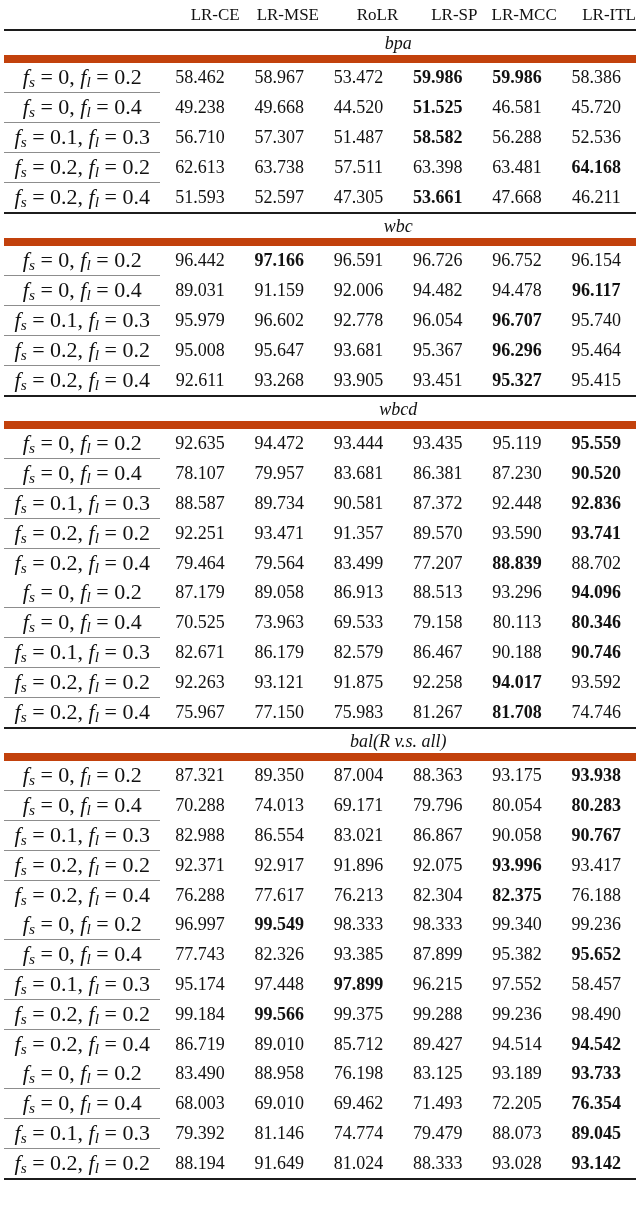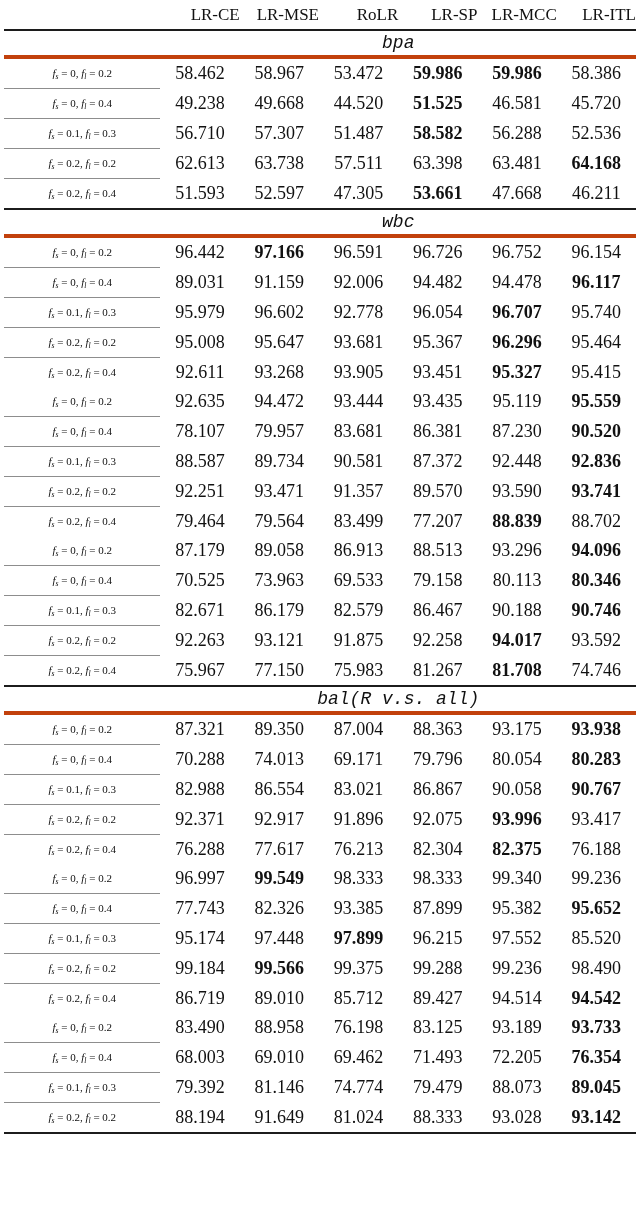--- a/index.html
+++ b/index.html
@@ -27,42 +27,41 @@
     font-size: 17px;
     text-align: right;
     height: 29px;
     vertical-align: middle;
     padding: 0;
   }
 
   
   tr.section-row td {
     border-top: 2px solid #1c1c1c;
-    border-bottom: 4px solid #c2410c;
+    border-bottom: 8px solid #c2410c;
     height: 24px;
     padding: 0;
     vertical-align: middle;
-    font-family: Liberation Mono, monospace;
   }
   tr.section-row td.section-name {
     font-style: italic;
     font-size: 18px;
     text-align: center;
   }
 
   
   tr.data-row td {
     height: 29px;
     padding: 0;
     vertical-align: middle;
     font-size: 18px;
     text-align: center;
   }
   tr.data-row td.rowlabel {
-    font-size: 11px;
+    font-size: 22px;
   }
   tr.data-row:not(:last-child) td.rowlabel {
     border-bottom: 1.6px solid #8d8d8d;
   }
   td.val.best { font-weight: bold; }
 
   
   .mvar { font-style: italic; }
   .msub {
     font-style: italic;
@@ -196,20 +195,24 @@
         <td class="rowlabel"><span class="mvar">f</span><sub class="msub">s</sub><span> = </span><span>0.2</span><span>, </span><span class="mvar">f</span><sub class="msub">l</sub><span> = </span><span>0.4</span></td>
         <td class="val">92.611</td>
         <td class="val">93.268</td>
         <td class="val">93.905</td>
         <td class="val">93.451</td>
         <td class="val best">95.327</td>
         <td class="val">95.415</td>
       </tr>
     </tbody>
     <tbody>
+      <tr class="section-row">
+        <td></td>
+        <td class="section-name" colspan="6">wbcd</td>
+      </tr>
       <tr class="data-row">
         <td class="rowlabel"><span class="mvar">f</span><sub class="msub">s</sub><span> = </span><span>0</span><span>, </span><span class="mvar">f</span><sub class="msub">l</sub><span> = </span><span>0.2</span></td>
         <td class="val">92.635</td>
         <td class="val">94.472</td>
         <td class="val">93.444</td>
         <td class="val">93.435</td>
         <td class="val">95.119</td>
         <td class="val best">95.559</td>
       </tr>
       <tr class="data-row">
@@ -366,21 +369,21 @@
         <td class="val">95.382</td>
         <td class="val best">95.652</td>
       </tr>
       <tr class="data-row">
         <td class="rowlabel"><span class="mvar">f</span><sub class="msub">s</sub><span> = </span><span>0.1</span><span>, </span><span class="mvar">f</span><sub class="msub">l</sub><span> = </span><span>0.3</span></td>
         <td class="val">95.174</td>
         <td class="val">97.448</td>
         <td class="val best">97.899</td>
         <td class="val">96.215</td>
         <td class="val">97.552</td>
-        <td class="val">85.520</td>
+        <td class="val">58.457</td>
       </tr>
       <tr class="data-row">
         <td class="rowlabel"><span class="mvar">f</span><sub class="msub">s</sub><span> = </span><span>0.2</span><span>, </span><span class="mvar">f</span><sub class="msub">l</sub><span> = </span><span>0.2</span></td>
         <td class="val">99.184</td>
         <td class="val best">99.566</td>
         <td class="val">99.375</td>
         <td class="val">99.288</td>
         <td class="val">99.236</td>
         <td class="val">98.490</td>
       </tr>

